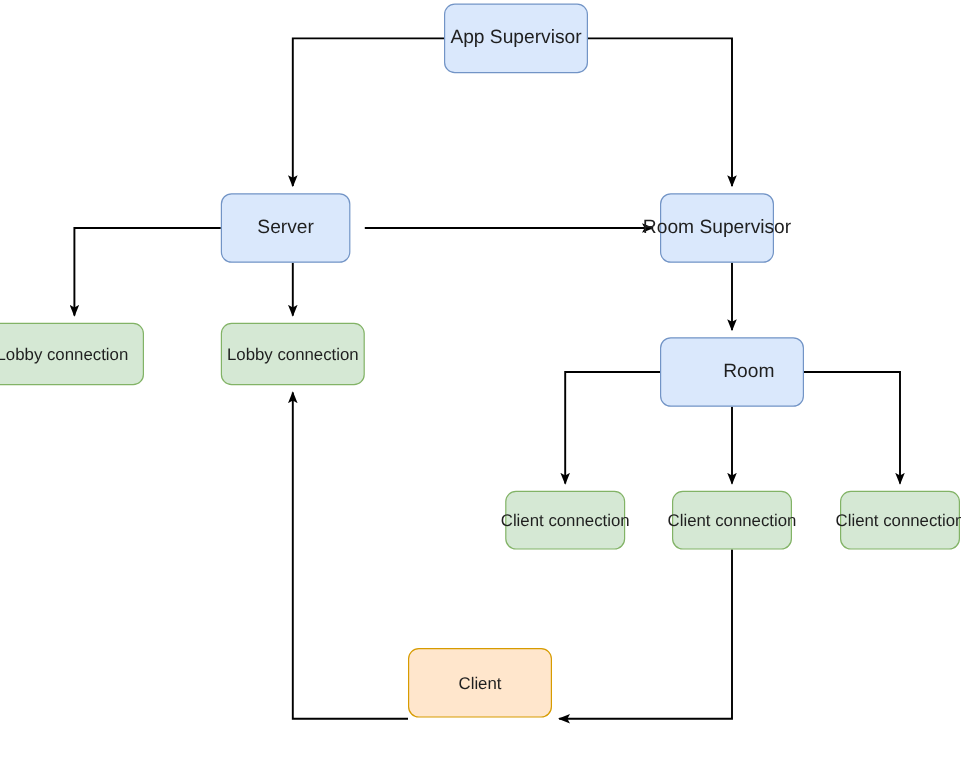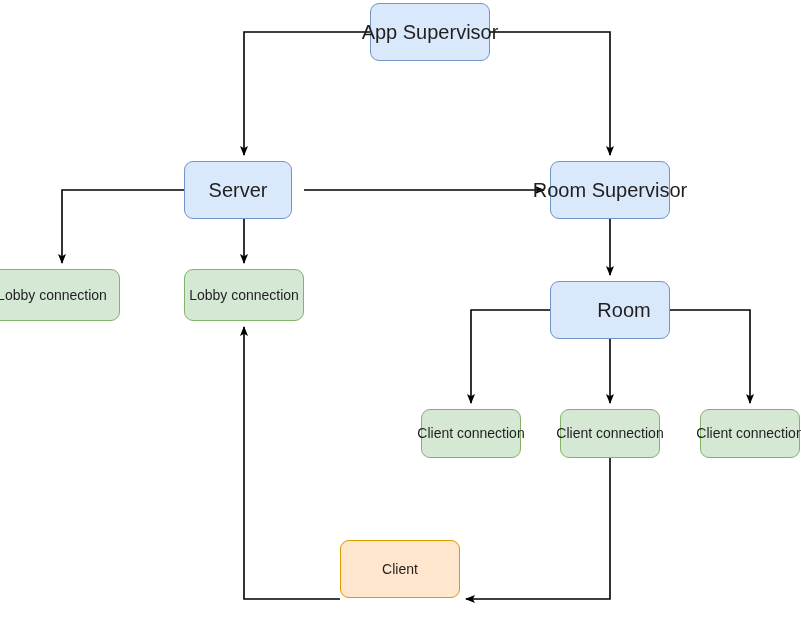--- a/index.html
+++ b/index.html
@@ -32,21 +32,21 @@
     align-items: center;
     justify-content: center;
     text-align: center;
     color: #1f1f1f;
     line-height: 1.2;
     z-index: 2;
   }
   .node.process {
     background: #dae8fc;
     border: 1px solid #7294c6;
-    font-size: 20px;
+    font-size: 16px;
   }
   .node.conn {
     background: #d5e8d4;
     border: 1px solid #82b366;
     font-size: 14px;
   }
   .node.conn.small {
     font-size: 14px;
   }
   .node.client {
@@ -85,21 +85,21 @@
       </g>
   </svg>
 
   <div id="node-layer">
       <div class="node process" style="left: 370px; top: 3px; width: 120px; height: 58px;">
         <span class="label">App Supervisor</span>
       </div>
       <div class="node process" style="left: 184px; top: 161px; width: 108px; height: 58px;">
         <span class="label">Server</span>
       </div>
-      <div class="node process" style="left: 550px; top: 161px; width: 120px; height: 58px;">
+      <div class="node process" style="left: 550px; top: 161px; width: 95px; height: 58px;">
         <span class="label">Room Supervisor</span>
       </div>
       <div class="node process" style="left: 550px; top: 281px; width: 120px; height: 58px; padding-left: 28px;">
         <span class="label">Room</span>
       </div>
       <div class="node conn" style="left: -16px; top: 269px; width: 136px; height: 52px;">
         <span class="label">Lobby connection</span>
       </div>
       <div class="node conn" style="left: 184px; top: 269px; width: 120px; height: 52px;">
         <span class="label">Lobby connection</span>

